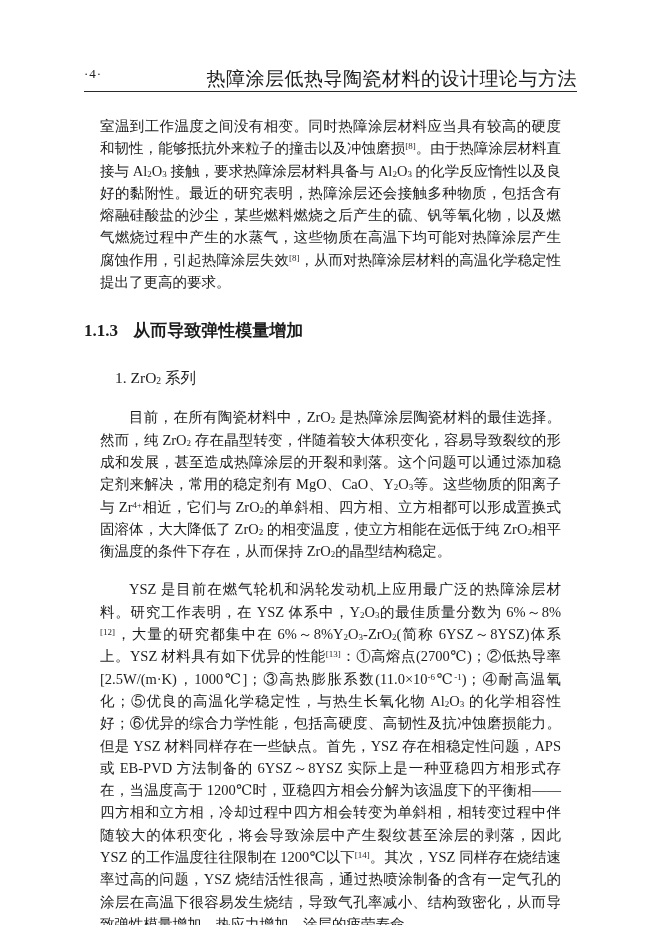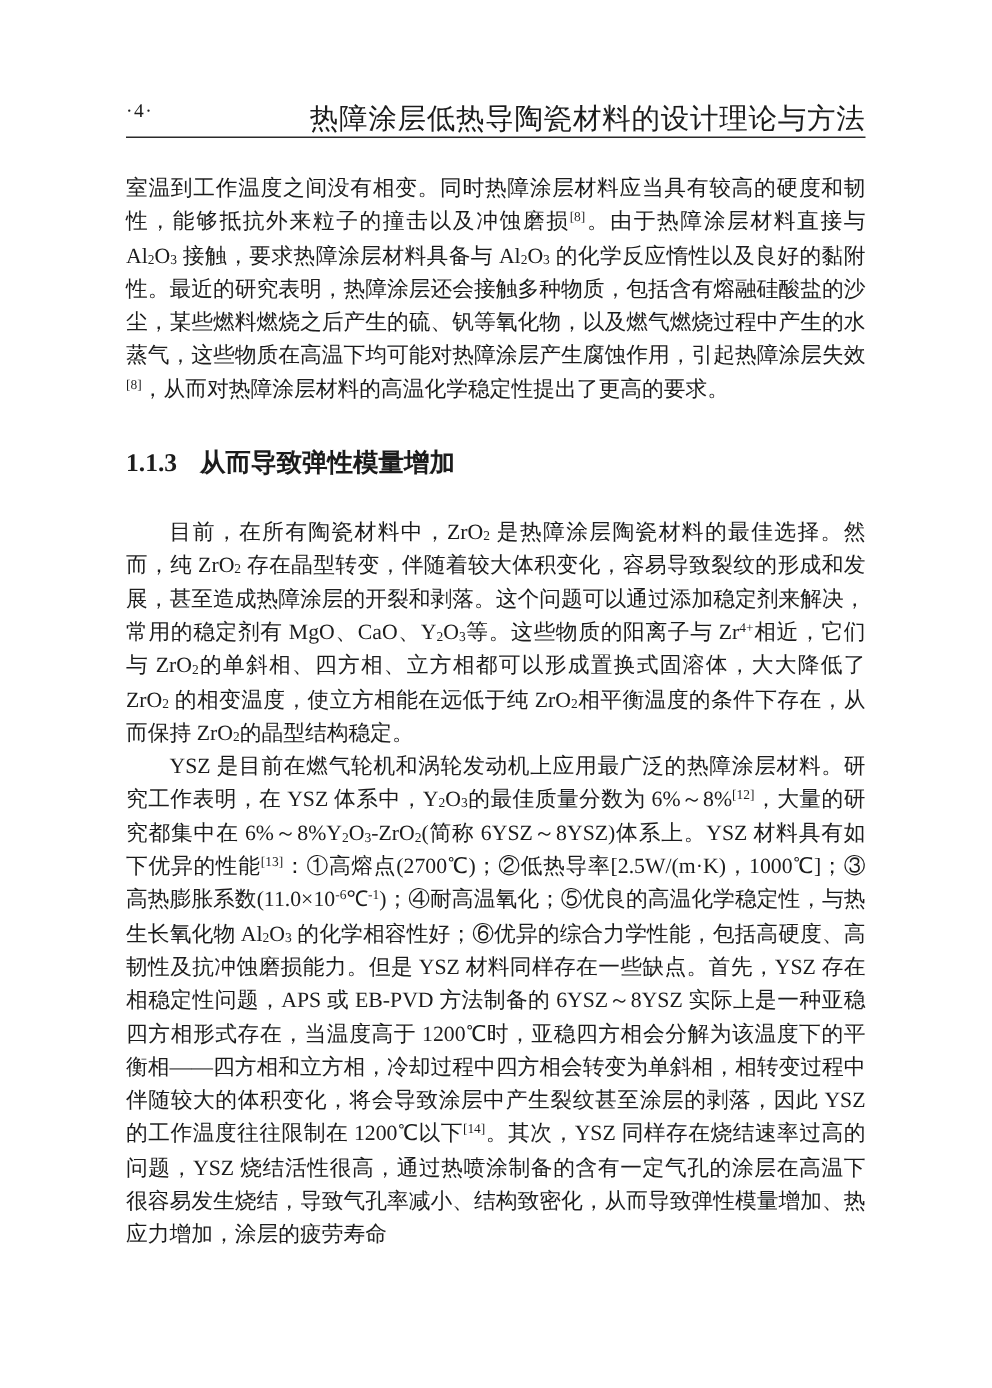--- a/index.html
+++ b/index.html
@@ -39,22 +39,21 @@
     margin-top: 5px;
     height: 0;
   }
   .body-text {
     margin-top: 23px;
     font-size: 14.5px;
     line-height: 22.3px;
     text-align: justify;
   }
   p.para {
-    margin: 0;
-    font-family: Liberation Serif, serif;
+    margin: 16px;
   }
   p.indent {
     text-indent: 2em;
   }
   .section-heading {
     margin: 26px 0 23px 0;
     font-size: 17px;
     font-weight: bold;
     line-height: 24px;
   }
@@ -89,20 +88,21 @@
 
   <div class="body-text">
 
     <p class="para">室温到工作温度之间没有相变。同时热障涂层材料应当具有较高的硬度和韧性，能够抵抗外来粒子的撞击以及冲蚀磨损<sup>[8]</sup>。由于热障涂层材料直接与 Al<sub>2</sub>O<sub>3</sub> 接触，要求热障涂层材料具备与 Al<sub>2</sub>O<sub>3</sub> 的化学反应惰性以及良好的黏附性。最近的研究表明，热障涂层还会接触多种物质，包括含有熔融硅酸盐的沙尘，某些燃料燃烧之后产生的硫、钒等氧化物，以及燃气燃烧过程中产生的水蒸气，这些物质在高温下均可能对热障涂层产生腐蚀作用，引起热障涂层失效<sup>[8]</sup>，从而对热障涂层材料的高温化学稳定性提出了更高的要求。</p>
 
     <h2 class="section-heading">
       <span class="sec-num">1.1.3</span><span>从而导致弹性模量增加</span>
     </h2>
 
 
+    <h3 class="subsection-heading">1. ZrO<sub>2</sub> 系列</h3>
 
     <p class="para indent">目前，在所有陶瓷材料中，ZrO<sub>2</sub> 是热障涂层陶瓷材料的最佳选择。然而，纯 ZrO<sub>2</sub> 存在晶型转变，伴随着较大体积变化，容易导致裂纹的形成和发展，甚至造成热障涂层的开裂和剥落。这个问题可以通过添加稳定剂来解决，常用的稳定剂有 MgO、CaO、Y<sub>2</sub>O<sub>3</sub>等。这些物质的阳离子与 Zr<sup>4+</sup>相近，它们与 ZrO<sub>2</sub>的单斜相、四方相、立方相都可以形成置换式固溶体，大大降低了 ZrO<sub>2</sub> 的相变温度，使立方相能在远低于纯 ZrO<sub>2</sub>相平衡温度的条件下存在，从而保持 ZrO<sub>2</sub>的晶型结构稳定。</p>
 
     <p class="para indent">YSZ 是目前在燃气轮机和涡轮发动机上应用最广泛的热障涂层材料。研究工作表明，在 YSZ 体系中，Y<sub>2</sub>O<sub>3</sub>的最佳质量分数为 6%～8%<sup>[12]</sup>，大量的研究都集中在 6%～8%Y<sub>2</sub>O<sub>3</sub>-ZrO<sub>2</sub>(简称 6YSZ～8YSZ)体系上。YSZ 材料具有如下优异的性能<sup>[13]</sup>：①高熔点(2700℃)；②低热导率[2.5W/(m·K)，1000℃]；③高热膨胀系数(11.0×10<sup>-6</sup>℃<sup>-1</sup>)；④耐高温氧化；⑤优良的高温化学稳定性，与热生长氧化物 Al<sub>2</sub>O<sub>3</sub> 的化学相容性好；⑥优异的综合力学性能，包括高硬度、高韧性及抗冲蚀磨损能力。但是 YSZ 材料同样存在一些缺点。首先，YSZ 存在相稳定性问题，APS 或 EB-PVD 方法制备的 6YSZ～8YSZ 实际上是一种亚稳四方相形式存在，当温度高于 1200℃时，亚稳四方相会分解为该温度下的平衡相——四方相和立方相，冷却过程中四方相会转变为单斜相，相转变过程中伴随较大的体积变化，将会导致涂层中产生裂纹甚至涂层的剥落，因此 YSZ 的工作温度往往限制在 1200℃以下<sup>[14]</sup>。其次，YSZ 同样存在烧结速率过高的问题，YSZ 烧结活性很高，通过热喷涂制备的含有一定气孔的涂层在高温下很容易发生烧结，导致气孔率减小、结构致密化，从而导致弹性模量增加、热应力增加，涂层的疲劳寿命</p>
 
   </div>
 
 </div>
 
 </body></html>

